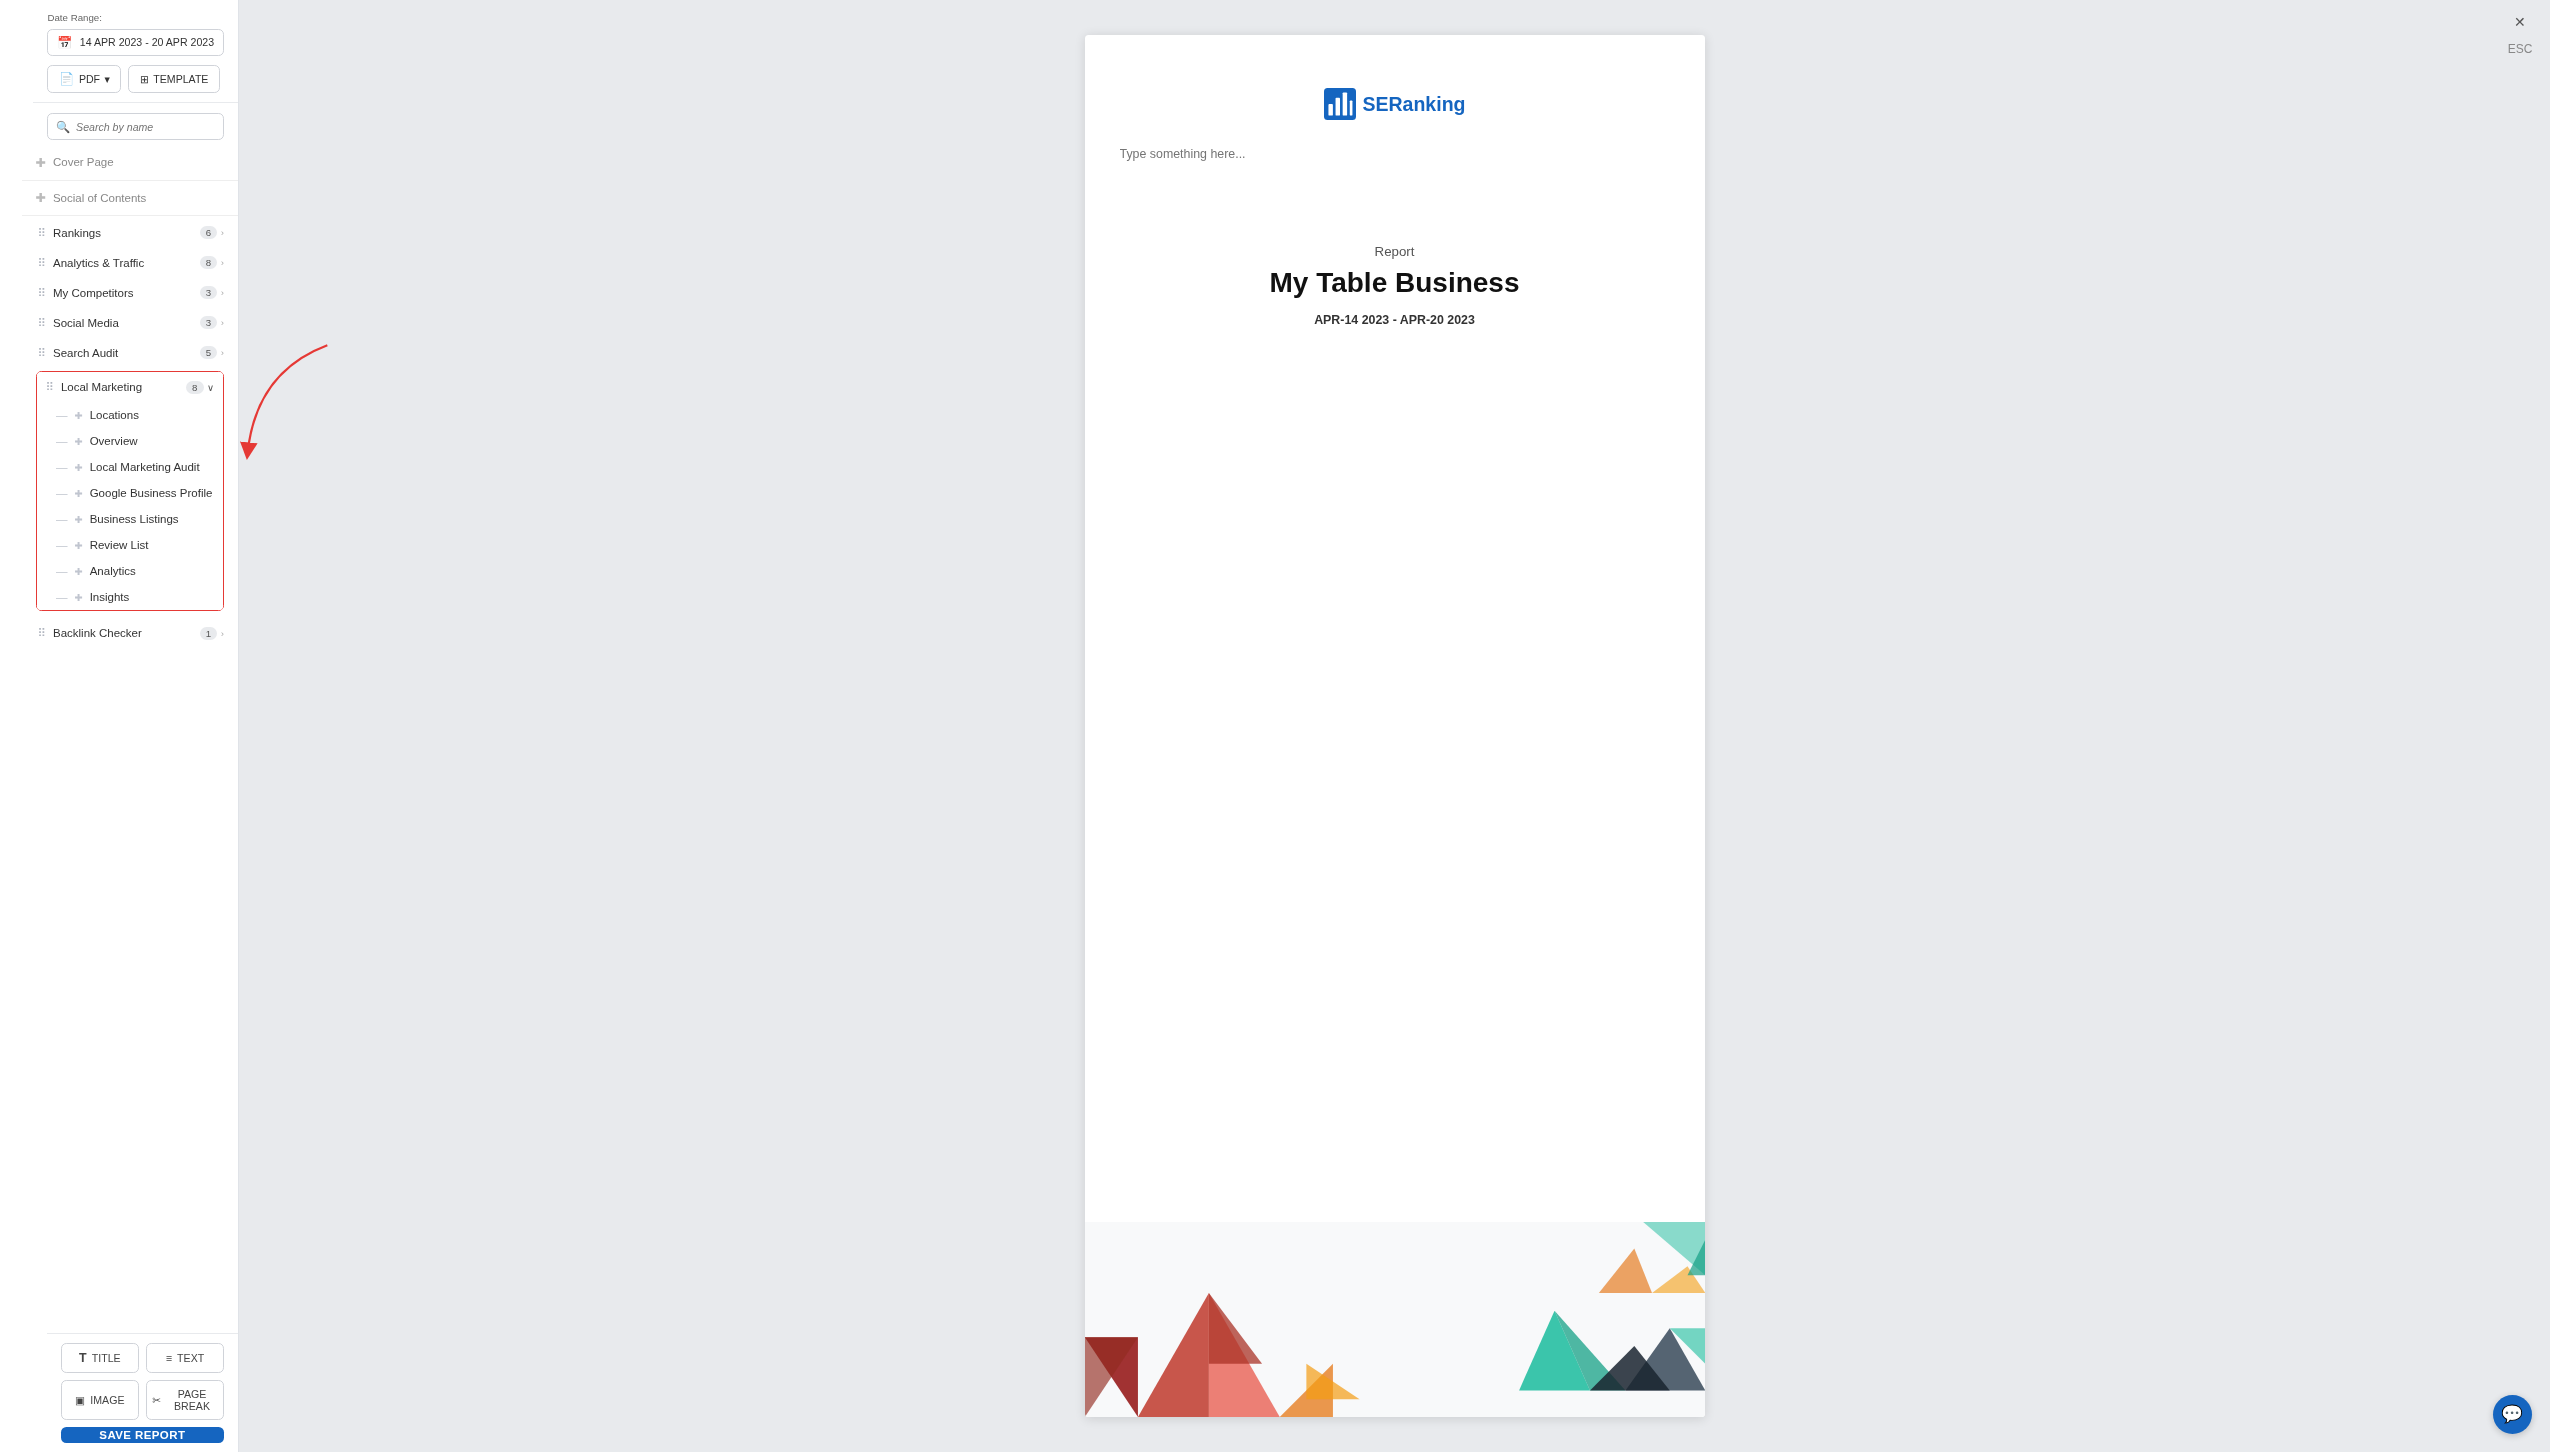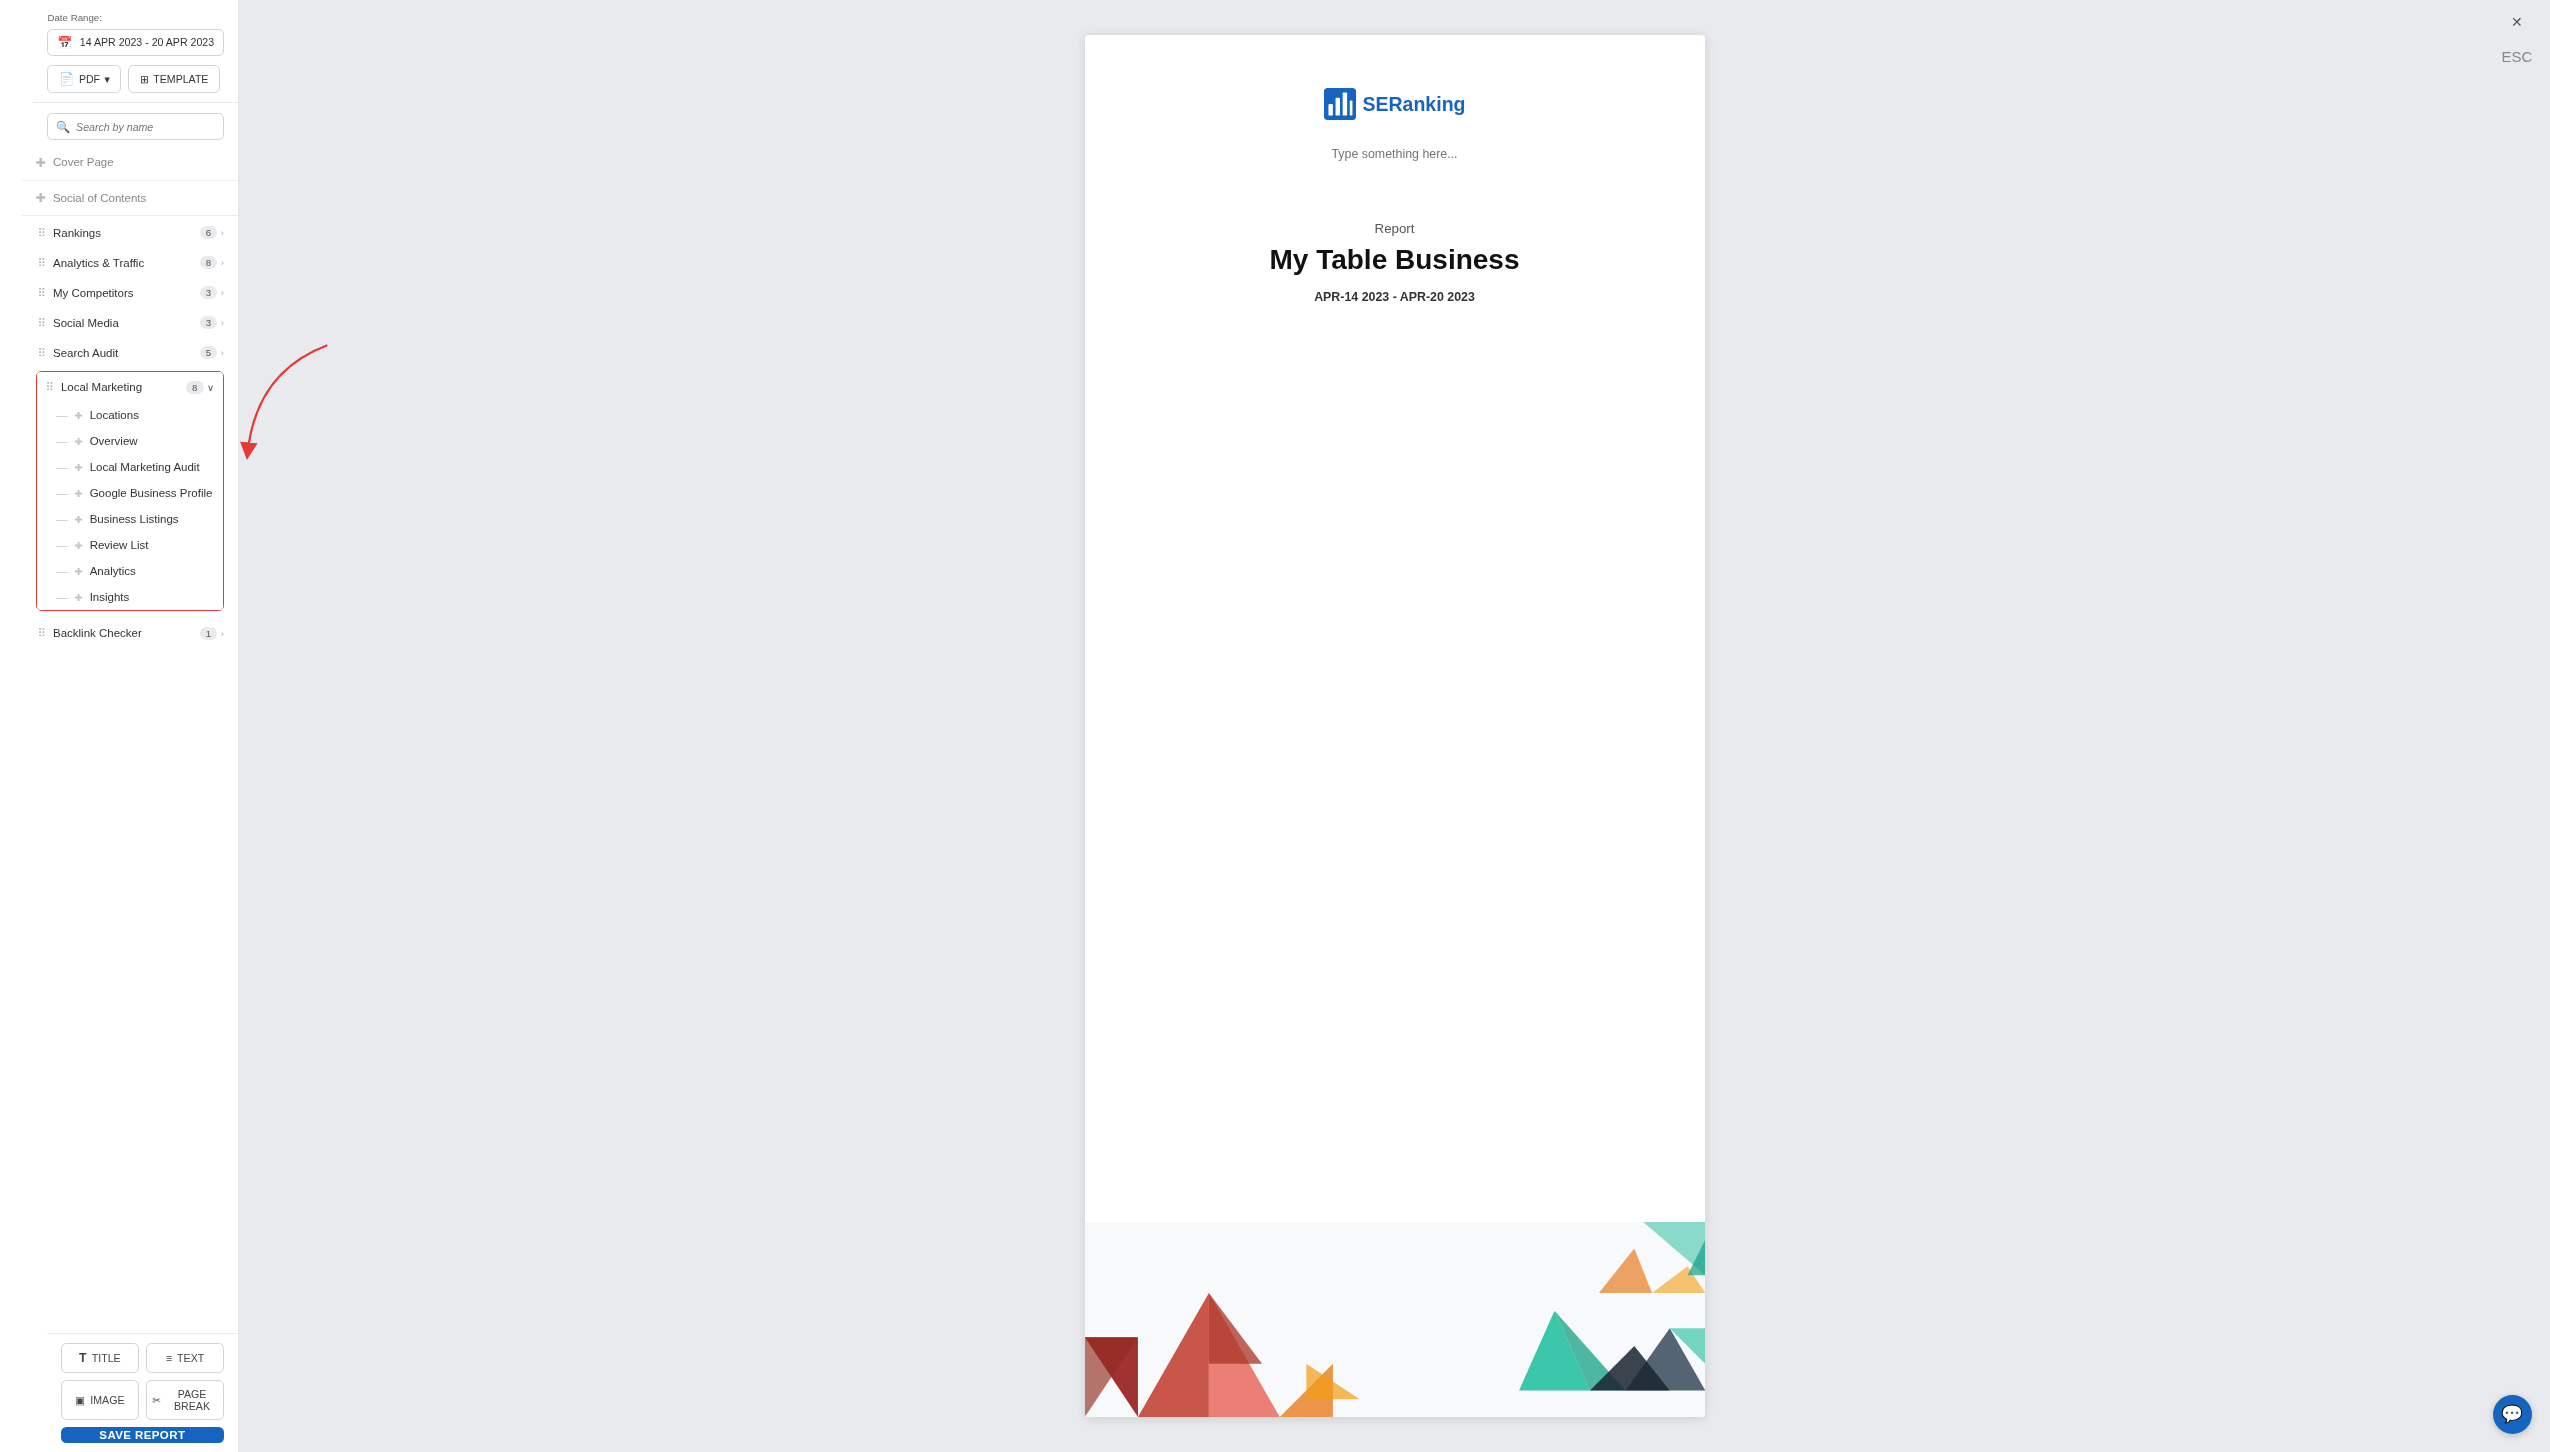--- a/index.html
+++ b/index.html
@@ -258,21 +258,21 @@
       right: 17.7px;
       display: flex;
       flex-direction: column;
       align-items: center;
       cursor: pointer;
       color: #555;
       font-size: 14px;
       z-index: 100;
     }
 
-    .close-btn .esc-label { font-size: 15px; color: #888; margin-top: 18px; }
+    .close-btn .esc-label { font-size: 12px; color: #888; margin-top: 12px; }
 
     .page-card {
       width: 620px;
       min-height: 797px;
       background: #fff;
       border-radius: 3.5px;
       box-shadow: 0 1.8px 10.6px rgba(0,0,0,0.12);
       display: flex;
       flex-direction: column;
       overflow: hidden;
@@ -305,24 +305,24 @@
       color: #222;
     }
 
     .logo-text span { color: #1565c0; }
 
     .tagline-input {
       font-size: 12.4px;
       color: #aaa;
       border: none;
       outline: none;
-      text-align: center;
+      text-align: left;
       background: transparent;
       width: 100%;
-      margin-bottom: 60px;
+      margin-bottom: 83px;
     }
 
     .report-label {
       font-size: 13.3px;
       color: #555;
       margin-bottom: 8.9px;
     }
 
     .report-title {
       font-size: 28px;

